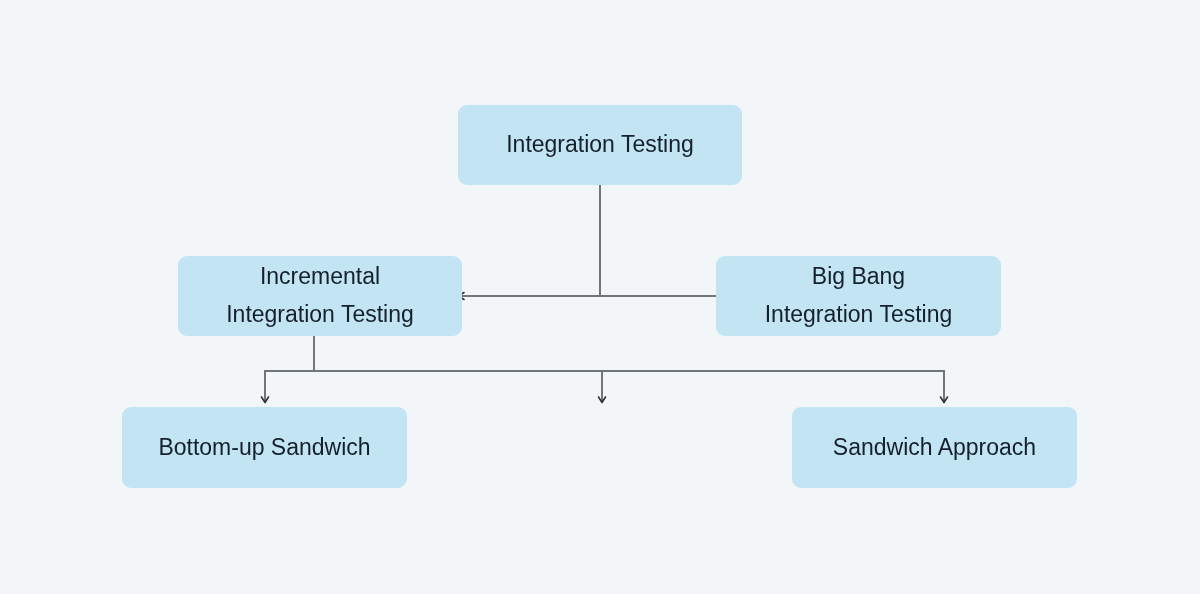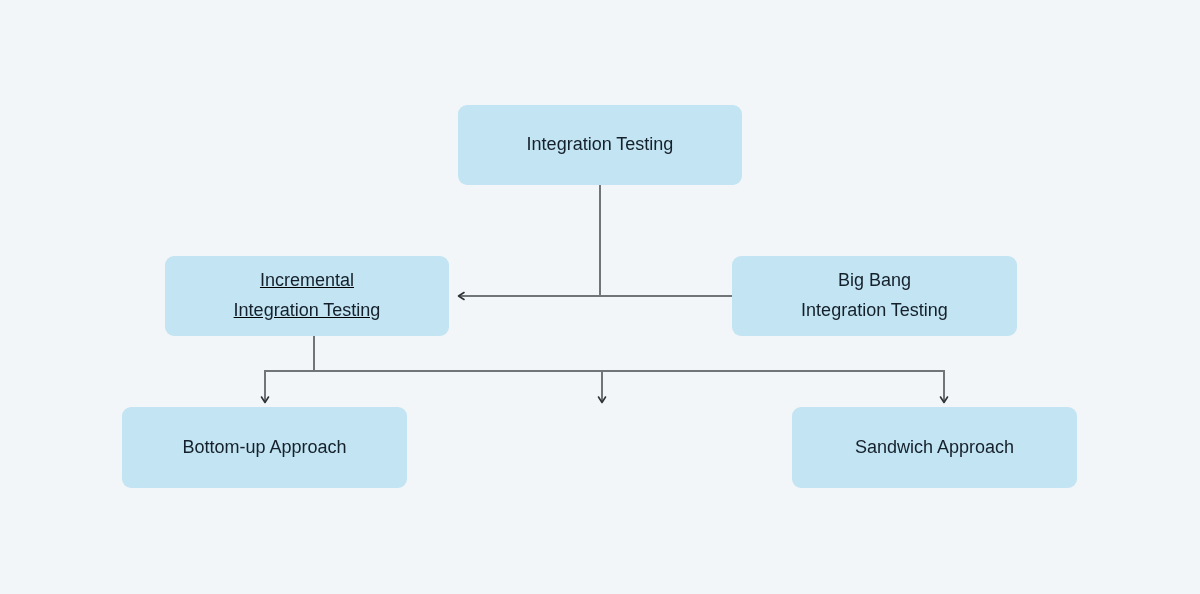--- a/index.html
+++ b/index.html
@@ -40,29 +40,29 @@
     width: 284px;
     height: 80px;
     border-radius: 9px;
     background: var(--node-fill);
     display: flex;
     align-items: center;
     justify-content: center;
     text-align: center;
   }
   .node-label {
-    font-size: 18px;
+    font-size: 23px;
     font-weight: 500;
     line-height: 1.65;
     color: var(--node-text);
     white-space: pre-line;
   }
   #n-integration { left: 458px; top: 105px; }
-  #n-incremental { left: 165px; top: 256px; text-decoration: underline; }
-  #n-bigbang     { left: 732px; top: 256px; width: 285px; }
+  #n-incremental { left: 178px; top: 256px; }
+  #n-bigbang     { left: 716px; top: 256px; width: 285px; }
   #n-bottomup    { left: 122px; top: 407px; width: 285px; height: 81px; }
   #n-topdown     { left: 458px; top: 407px; width: 285px; height: 81px; }
   #n-sandwich    { left: 792px; top: 407px; width: 285px; height: 81px; text-align: center; }
 </style>
 </head>
 <body>
 
 <div class="canvas">
 
   <svg class="edges" viewBox="0 0 1200 594" xmlns="http://www.w3.org/2000/svg">
@@ -88,21 +88,21 @@
     <span class="node-label">Incremental
 Integration Testing</span>
   </div>
 
   <div class="node" id="n-bigbang">
     <span class="node-label">Big Bang
 Integration Testing</span>
   </div>
 
   <div class="node" id="n-bottomup">
-    <span class="node-label">Bottom-up Approach</span>
+    <span class="node-label">Bottom-up Sandwich</span>
   </div>
 
 
   <div class="node" id="n-sandwich">
     <span class="node-label">Sandwich Approach</span>
   </div>
 
 </div>
 
 </body></html>

